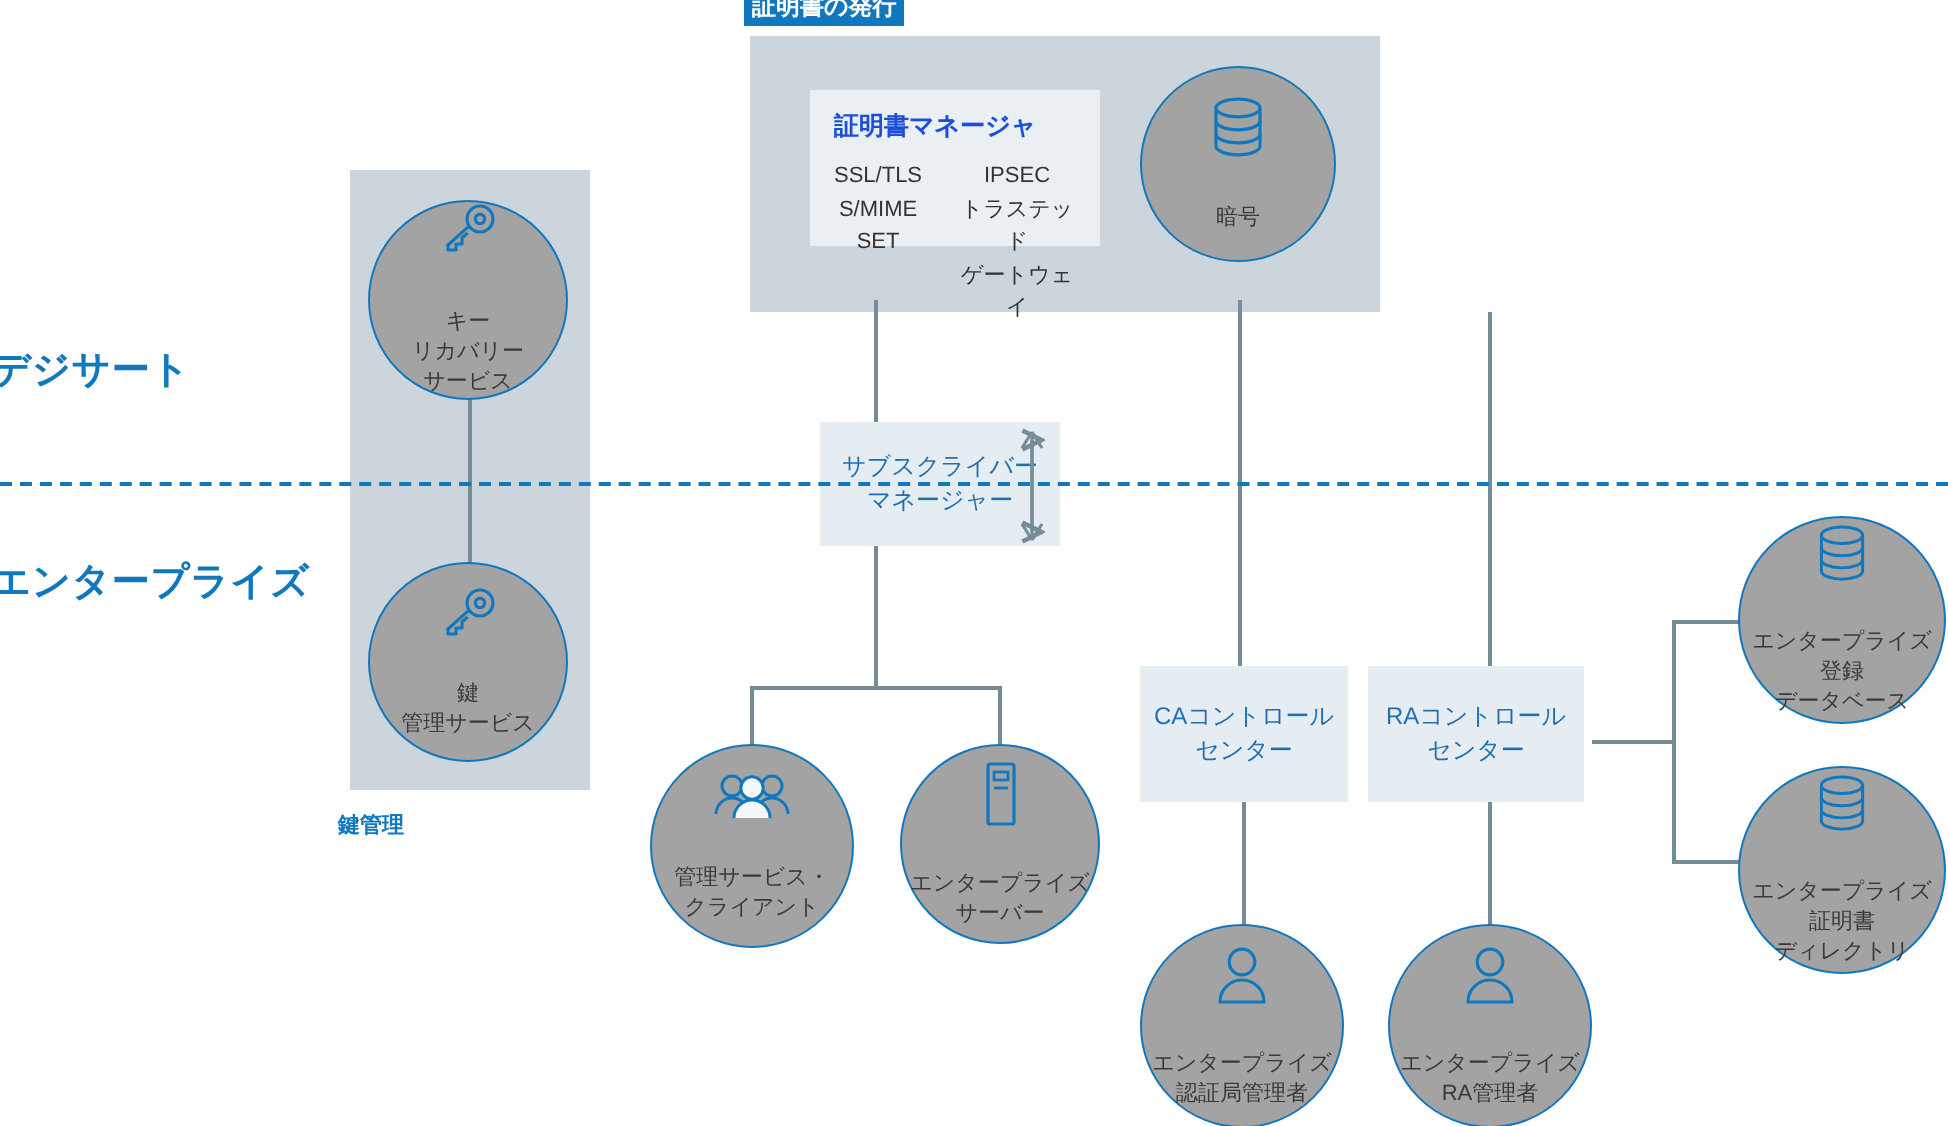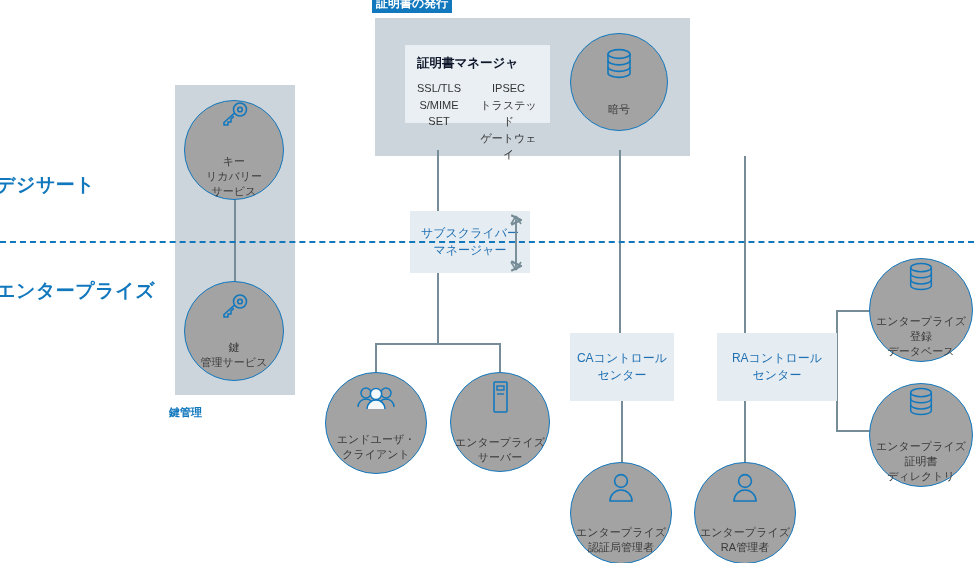--- a/index.html
+++ b/index.html
@@ -103,21 +103,21 @@
     color:#ffffff;
     background:#1278be;
     font-size:12px;
     font-weight:700;
     padding:1px 4px;
     z-index:10;
     white-space:nowrap;
   }
   
   .cm-title{
-    color:#0f172a;
+    color:#1d4ed8;
     font-size:12.5px;
     font-weight:700;
     margin:0 0 8px 0;
   }
   .cm-cols{
     display:flex;
     gap:18px;
     font-size:11px;
     color:#333;
     line-height:1.5;
@@ -236,21 +236,21 @@
     <span class="ico">
       <svg width="40" height="26" viewBox="0 0 40 26">
         <circle cx="10" cy="8" r="5" fill="none" stroke="#1278be" stroke-width="1.5"></circle>
         <path d="M2,22 a8,8 0 0 1 16,0" fill="none" stroke="#1278be" stroke-width="1.5"></path>
         <circle cx="30" cy="8" r="5" fill="none" stroke="#1278be" stroke-width="1.5"></circle>
         <path d="M22,22 a8,8 0 0 1 16,0" fill="none" stroke="#1278be" stroke-width="1.5"></path>
         <circle cx="20" cy="9" r="5.6" fill="#f5f8fa" stroke="#1278be" stroke-width="1.5"></circle>
         <path d="M11,24 a9,9 0 0 1 18,0" fill="#f5f8fa" stroke="#1278be" stroke-width="1.5"></path>
       </svg>
     </span>
-    <span class="lbl">エンドユーザ・
+    <span class="lbl">管理サービス・
 クライアント</span>
   </div>
 
   <div class="node" style="left:450px;top:372px;width:100px;height:100px;">
     <span class="ico">
       <svg width="24" height="34" viewBox="0 0 24 34">
         <rect x="6" y="2" width="13" height="30" rx="1" fill="none" stroke="#1278be" stroke-width="1.6"></rect>
         <rect x="9" y="6" width="7" height="4" fill="none" stroke="#1278be" stroke-width="1.4"></rect>
         <line x1="9" y1="14" x2="16" y2="14" stroke="#1278be" stroke-width="1.4"></line>
       </svg>
@@ -312,18 +312,18 @@
   <div class="procbox" style="left:377px;top:211px;width:120px;height:62px;margin-left:33px;">
     <span style="white-space:pre-line;">サブスクライバー
 マネージャー</span>
   </div>
 
   <div class="procbox" style="left:570px;top:333px;width:104px;height:68px;">
     <span style="white-space:pre-line;">CAコントロール
 センター</span>
   </div>
 
-  <div class="procbox" style="left:717px;top:333px;width:120px;height:68px;">
+  <div class="procbox" style="left:684px;top:333px;width:108px;height:68px;">
     <span style="white-space:pre-line;">RAコントロール
 センター</span>
   </div>
 
 </div>
 
 </body></html>

